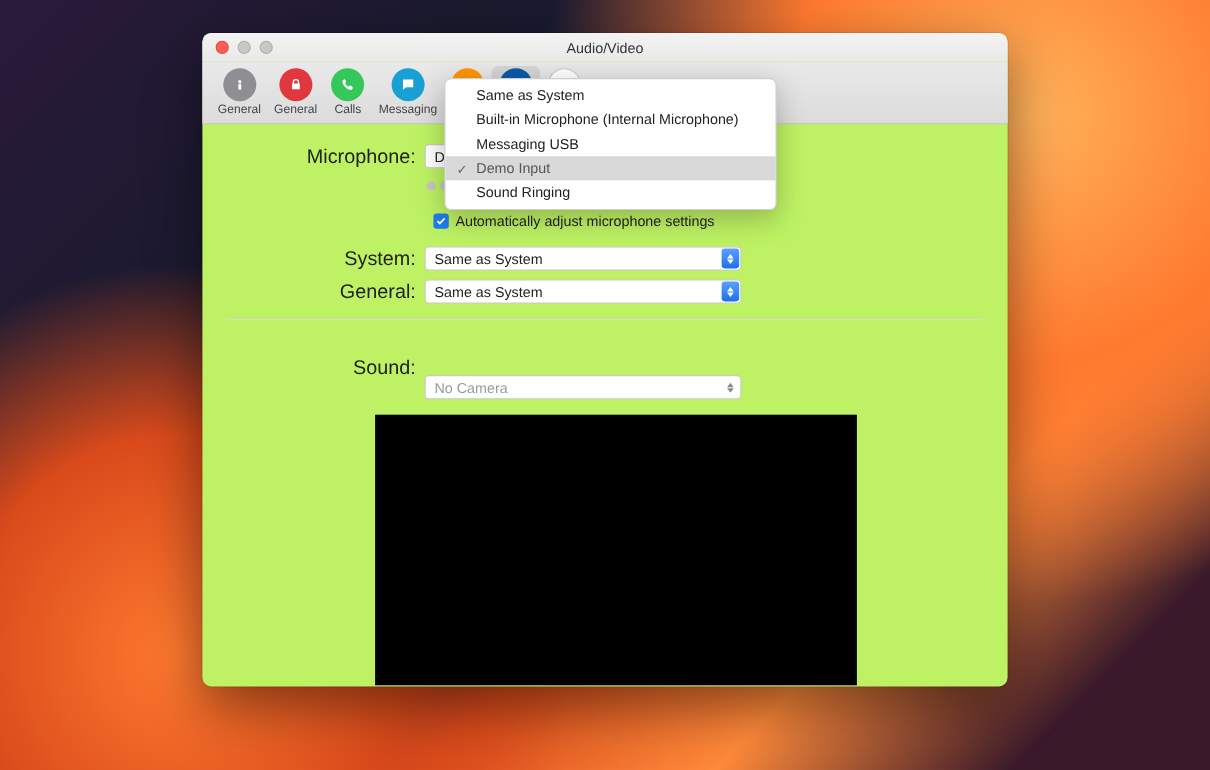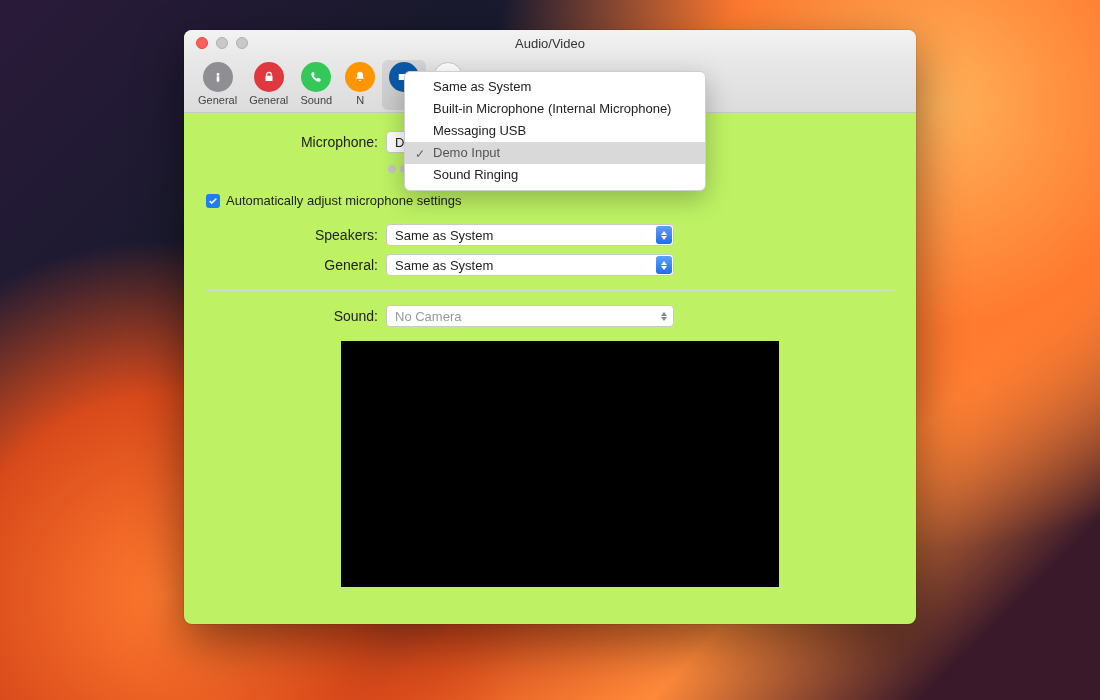--- a/index.html
+++ b/index.html
@@ -75,37 +75,37 @@
   .content { padding: 18px 22px 22px 22px; }
   .row {
     display: flex;
     align-items: center;
     margin-bottom: 8px;
   }
   .row-label {
     width: 180px;
     text-align: right;
     padding-right: 8px;
-    font-size: 14px;
+    font-size: 18px;
     color: #222;
   }
   .select {
     position: relative;
     width: 288px;
     height: 22px;
     background: #fff;
     border: 1px solid #c9c9c9;
     border-radius: 4px;
     display: flex;
     align-items: center;
     padding-left: 8px;
     font-size: 13px;
     color: #222;
   }
-  .select.disabled { color: #9a9a9a; background: #fff; }
+  .select.disabled { color: #9a9a9a; background: #fff; margin-top: 36px; }
   .select .stepper {
     position: absolute; right: 1px; top: 1px; bottom: 1px;
     width: 16px;
     border-radius: 3px;
     display: flex; flex-direction: column; align-items: center; justify-content: center;
     gap: 1px;
   }
   .stepper.blue { background: linear-gradient(#5aa0ff,#1e6fe8); }
   .stepper.gray { background: transparent; }
   .arrow-up, .arrow-down {
@@ -124,20 +124,21 @@
     margin-top: 4px;
     padding-left: 2px;
   }
   .level-dot {
     width: 8px; height: 8px; border-radius: 50%;
     background: #c6c6c6;
   }
 
   .checkbox-row {
     display: flex; align-items: center;
+    margin-left: 188px;
     margin-top: 14px; margin-bottom: 16px;
     font-size: 13px; color: #222;
   }
   .checkbox {
     width: 14px; height: 14px;
     background: #1e7ef0;
     border-radius: 3px;
     display: inline-flex; align-items: center; justify-content: center;
     margin-right: 6px;
     color: #fff;
@@ -219,21 +220,29 @@
           </svg>
       </div>
       <div class="tlabel">General</div>
     </div>
     <div class="toolbar-item">
       <div class="ticon ic-calls">
         <svg viewBox="0 0 24 24" width="14" height="14" fill="#fff">
             <path d="M6 3c1 0 2 .5 2.5 1.5l1 2c.5 1 0 2-1 2.5-.5.3-.5 1 0 1.5 1 1.5 2.5 3 4 4 .5.5 1.2.5 1.5 0 .5-1 1.5-1.5 2.5-1l2 1c1 .5 1.5 1.5 1.5 2.5 0 1.5-1.5 3-3 3-6 0-13-7-13-13 0-1.5 1.5-3 3-3z"></path>
           </svg>
       </div>
-      <div class="tlabel">Sound</div>
+      <div class="tlabel">Calls</div>
+    </div>
+    <div class="toolbar-item">
+      <div class="ticon ic-msg">
+        <svg viewBox="0 0 24 24" width="14" height="14" fill="#fff">
+            <path d="M4 4h16v12H9l-5 4V4z"></path>
+          </svg>
+      </div>
+      <div class="tlabel">Messaging</div>
     </div>
     <div class="toolbar-item">
       <div class="ticon ic-notif">
         <svg viewBox="0 0 24 24" width="14" height="14" fill="#fff">
             <path d="M12 3a5 5 0 00-5 5v4l-2 3h14l-2-3V8a5 5 0 00-5-5zm-2 14a2 2 0 004 0h-4z"></path>
           </svg>
       </div>
       <div class="tlabel">N</div>
     </div>
     <div class="toolbar-item selected">
@@ -299,21 +308,21 @@
     <div class="checkbox-row">
       <span class="checkbox">
         <svg viewBox="0 0 24 24">
             <path fill="none" stroke="#fff" stroke-width="4" d="M4 12l5 5L20 6"></path>
           </svg>
       </span>
       <span>Automatically adjust microphone settings</span>
     </div>
 
     <div class="row">
-      <div class="row-label">Speakers:</div>
+      <div class="row-label">System:</div>
       <div class="select">
         <span>Same as System</span>
         <div class="stepper blue">
             <div class="arrow-up"></div>
             <div class="arrow-down"></div>
           </div>
       </div>
     </div>
 
     <div class="row">

